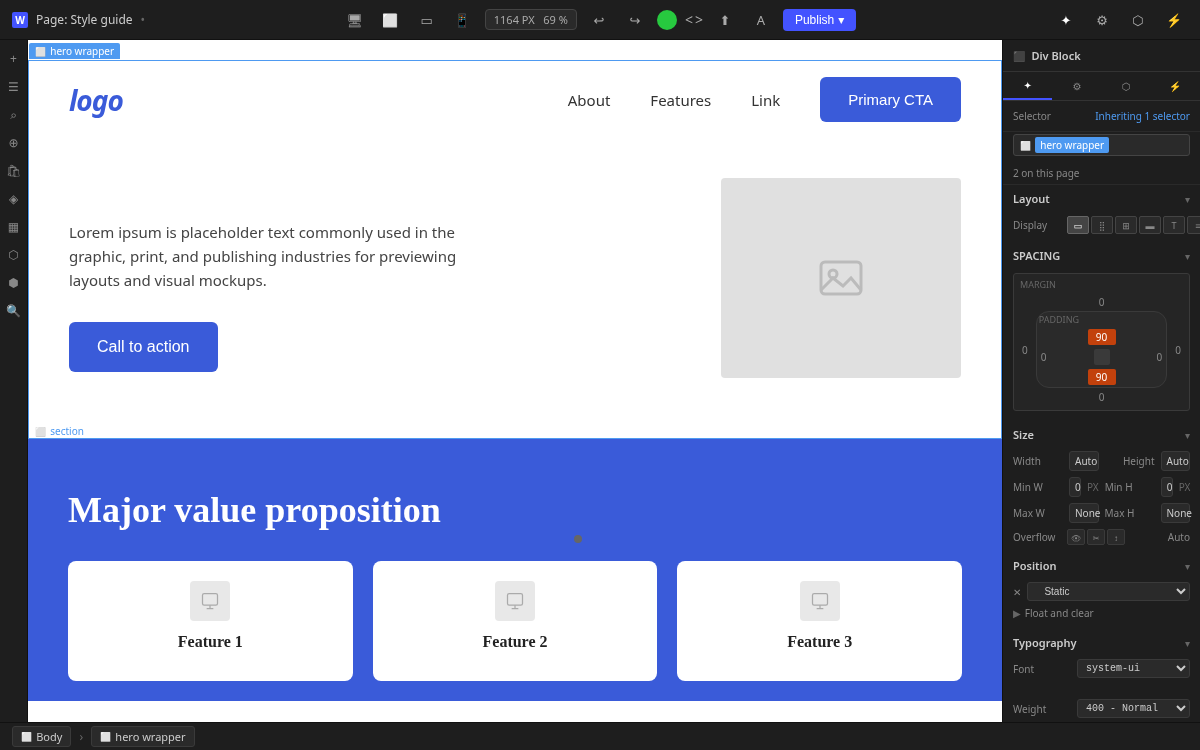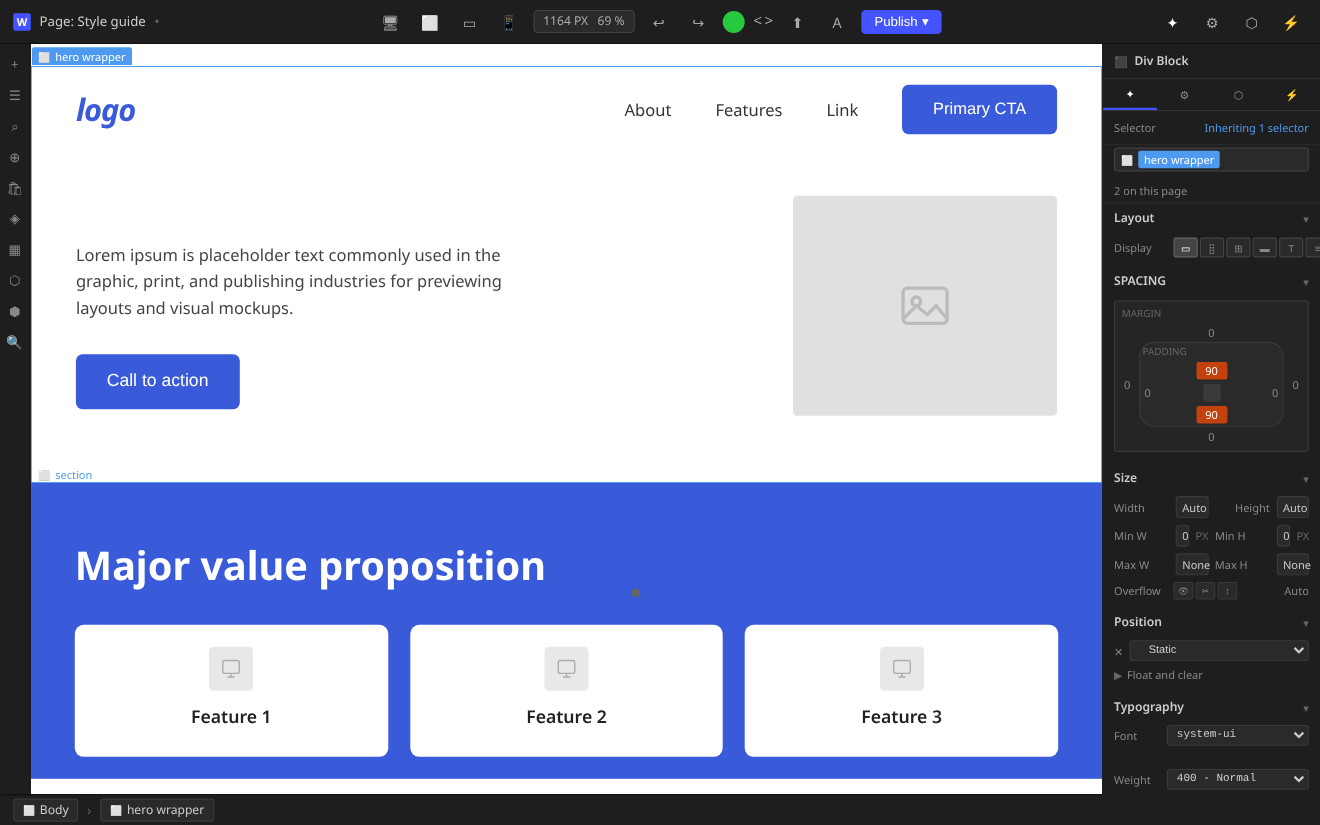--- a/index.html
+++ b/index.html
@@ -149,20 +149,21 @@
       align-items: center;
       justify-content: center;
       flex-shrink: 0;
     }
 
     
     .blue-section {
       background: #3a5bd9;
       padding: 50px 40px 20px;
       position: relative;
+      font-family: Liberation Serif, serif;
     }
     .blue-headline { color: white; font-size: 36px; font-weight: 700; margin-bottom: 30px; }
     .features-grid { display: flex; gap: 20px; }
     .feature-card {
       background: white;
       border-radius: 8px;
       flex: 1;
       padding: 20px;
       display: flex;
       flex-direction: column;
@@ -320,21 +321,21 @@
 
     .position-content { padding: 3px 10px; }
     .pos-row { display: flex; align-items: center; gap: 6px; margin-bottom: 3px; }
     .pos-x-icon { color: #888; font-size: 10px; }
     .pos-val-select { background: #2a2a2a; border: 1px solid #3a3a3a; border-radius: 3px; color: #ccc; font-size: 10px; padding: 2px 12px; flex: 1; }
 
     .float-row { display: flex; align-items: center; gap: 4px; padding: 2px 0; color: #888; font-size: 10px; }
     .float-arrow { color: #666; font-size: 10px; }
 
     .typo-content { padding: 3px 10px; }
-    .typo-row { display: flex; align-items: center; gap: 4px; margin-bottom: 21px; }
+    .typo-row { display: flex; align-items: center; gap: 20px; margin-bottom: 21px; }
     .typo-label { color: #888; font-size: 10px; min-width: 44px; }
     .typo-input { background: #2a2a2a; border: 1px solid #3a3a3a; border-radius: 3px; color: #ccc; font-size: 10px; padding: 2px 4px; flex: 1; font-family: Liberation Mono, monospace; }
 
     
     .bottom-bar {
       height: 28px;
       background: #1e1e1e;
       border-top: 1px solid #111;
       display: flex;
       align-items: center;

